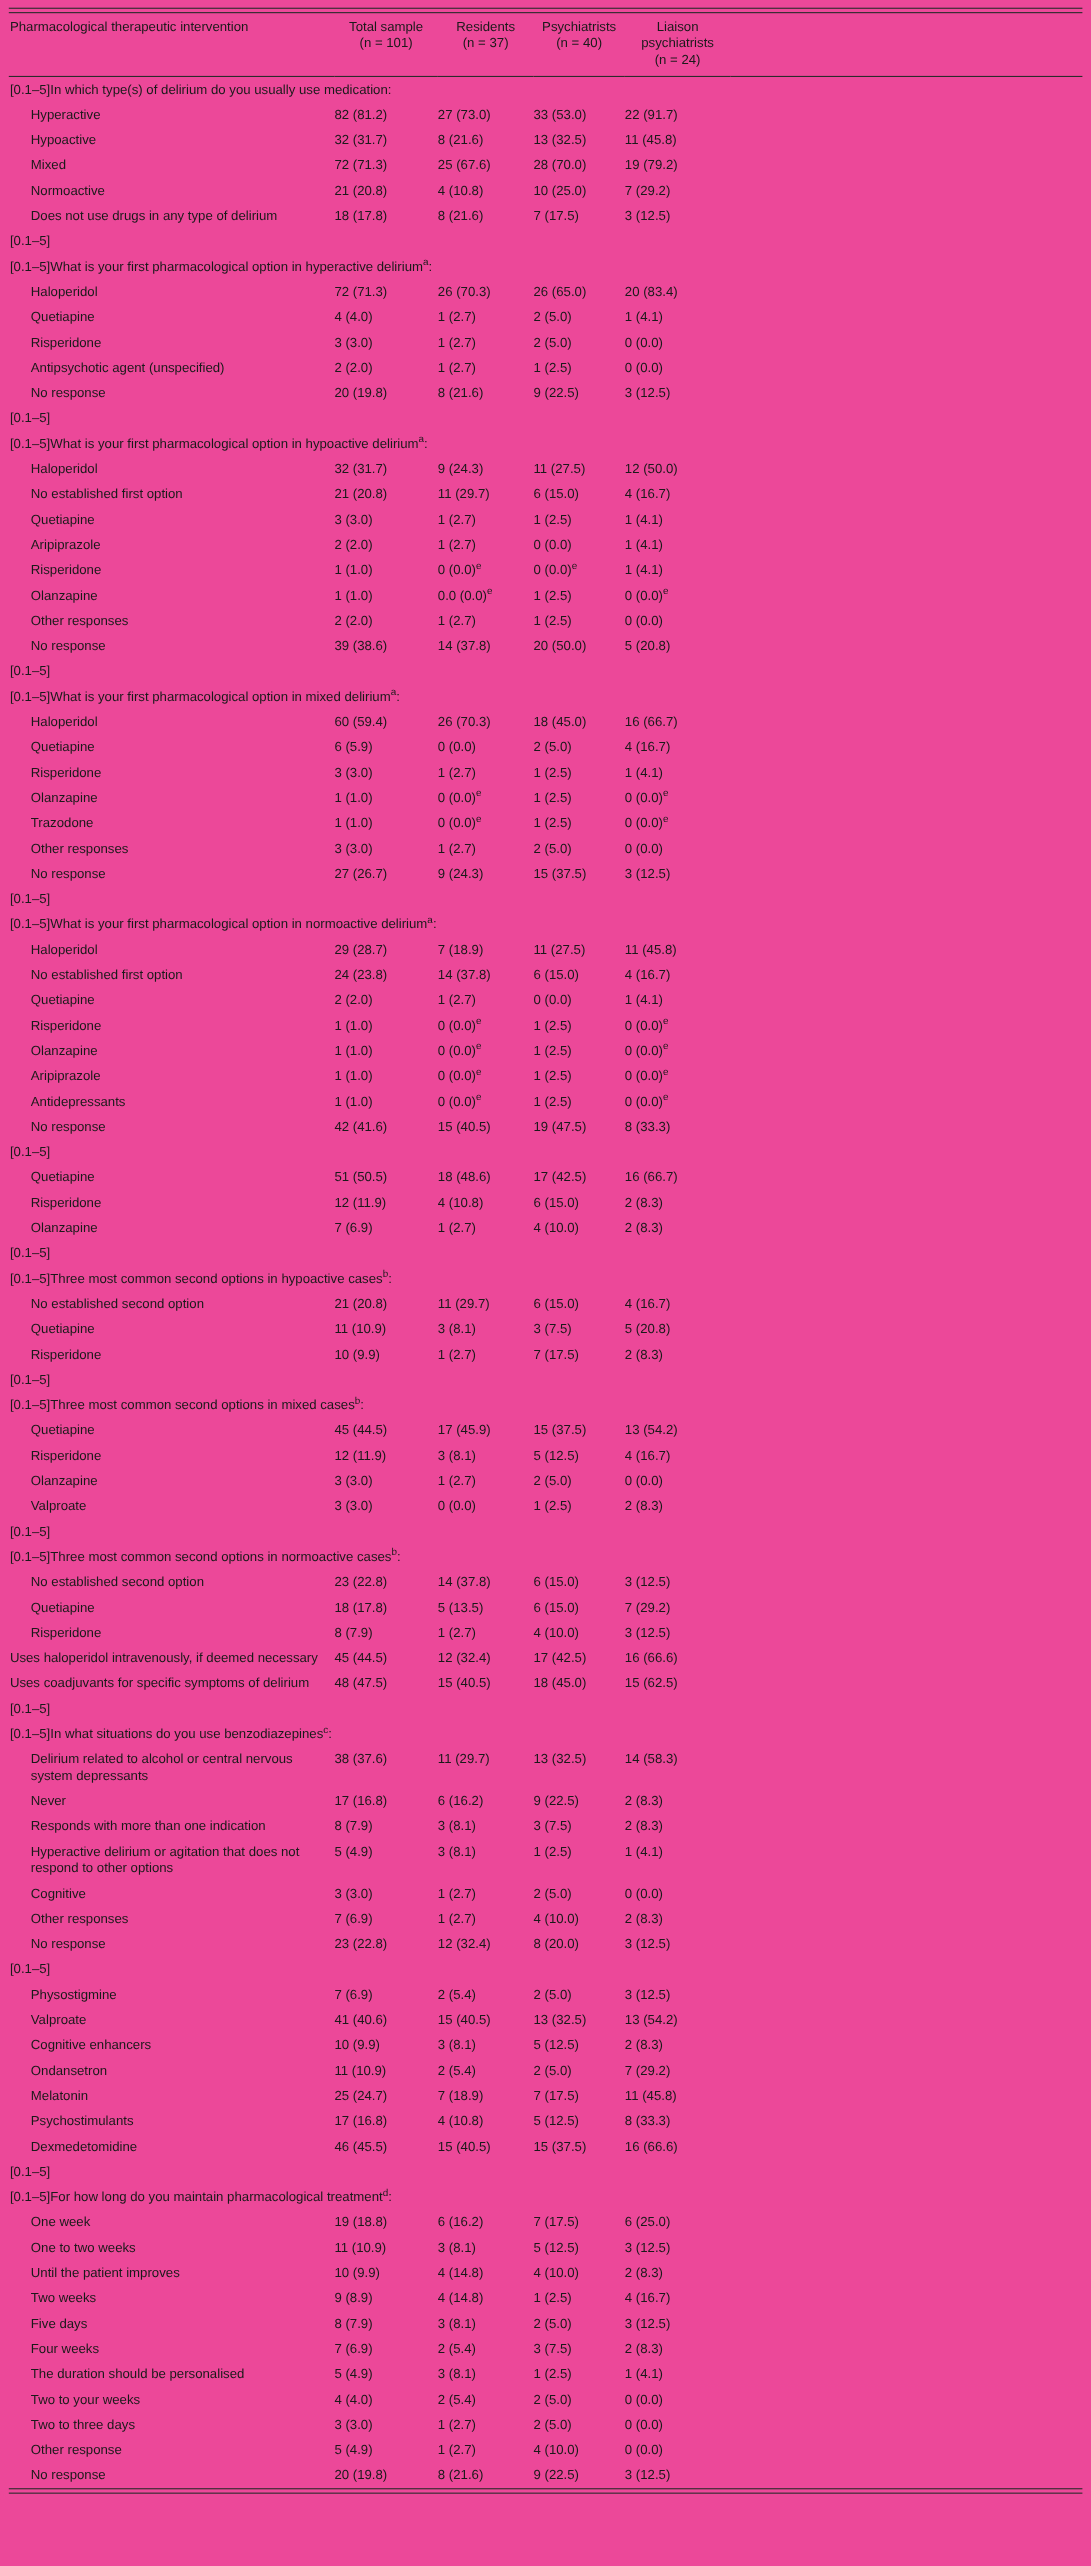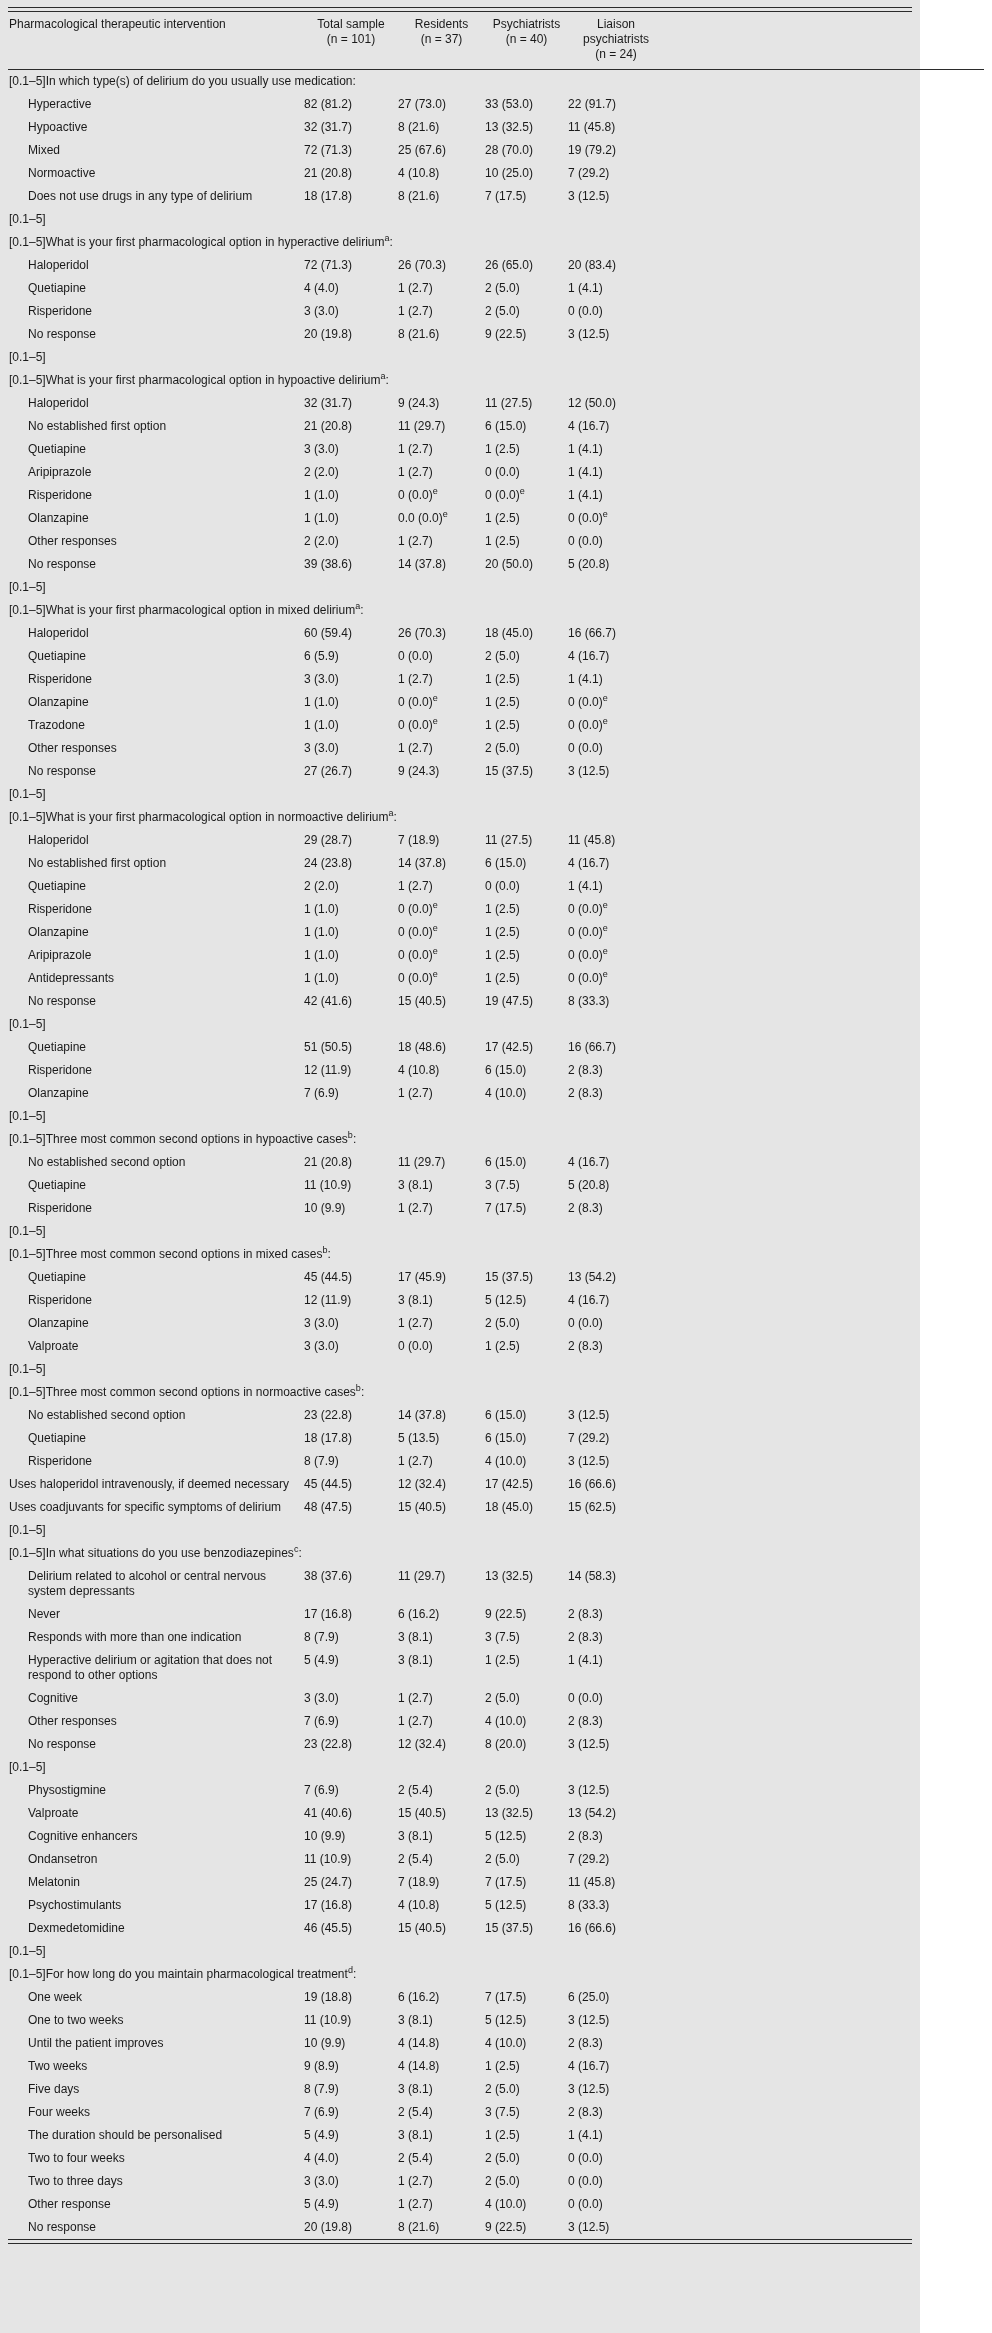--- a/index.html
+++ b/index.html
@@ -1,25 +1,25 @@
 <!DOCTYPE html>
 <html><head>
 <meta charset="utf-8">
 <style>
   html, body { margin: 0; padding: 0; background: #ffffff; }
   body {
     font-family: "Liberation Sans", "DejaVu Sans", sans-serif;
     color: #1a1a1a;
   }
   .page {
-    width: 920px;
+    width: 992px;
     min-height: 2333px;
     padding: 7px 8px;
     box-sizing: border-box;
-    background: #e5e5e5;
+    background: #ec4899;
   }
   .rule {
     height: 3px;
     border-top: 1px solid #2b2b2b;
     border-bottom: 1px solid #2b2b2b;
   }
   table {
     width: 976px;
     border-collapse: collapse;
     table-layout: fixed;
@@ -158,20 +158,28 @@
         </tr>
         <tr class="data-row">
           <td class="lbl">Risperidone</td>
           <td class="val">3 (3.0)</td>
           <td class="val">1 (2.7)</td>
           <td class="val">2 (5.0)</td>
           <td class="val">0 (0.0)</td>
           <td class="fill"></td>
         </tr>
         <tr class="data-row">
+          <td class="lbl">Antipsychotic agent (unspecified)</td>
+          <td class="val">2 (2.0)</td>
+          <td class="val">1 (2.7)</td>
+          <td class="val">1 (2.5)</td>
+          <td class="val">0 (0.0)</td>
+          <td class="fill"></td>
+        </tr>
+        <tr class="data-row">
           <td class="lbl">No response</td>
           <td class="val">20 (19.8)</td>
           <td class="val">8 (21.6)</td>
           <td class="val">9 (22.5)</td>
           <td class="val">3 (12.5)</td>
           <td class="fill"></td>
         </tr>
         <tr class="spacer-row">
           <td class="spacer-cell" colspan="6">[0.1–5]</td>
         </tr>
@@ -692,21 +700,21 @@
         </tr>
         <tr class="data-row">
           <td class="lbl">The duration should be personalised</td>
           <td class="val">5 (4.9)</td>
           <td class="val">3 (8.1)</td>
           <td class="val">1 (2.5)</td>
           <td class="val">1 (4.1)</td>
           <td class="fill"></td>
         </tr>
         <tr class="data-row">
-          <td class="lbl">Two to four weeks</td>
+          <td class="lbl">Two to your weeks</td>
           <td class="val">4 (4.0)</td>
           <td class="val">2 (5.4)</td>
           <td class="val">2 (5.0)</td>
           <td class="val">0 (0.0)</td>
           <td class="fill"></td>
         </tr>
         <tr class="data-row">
           <td class="lbl">Two to three days</td>
           <td class="val">3 (3.0)</td>
           <td class="val">1 (2.7)</td>

